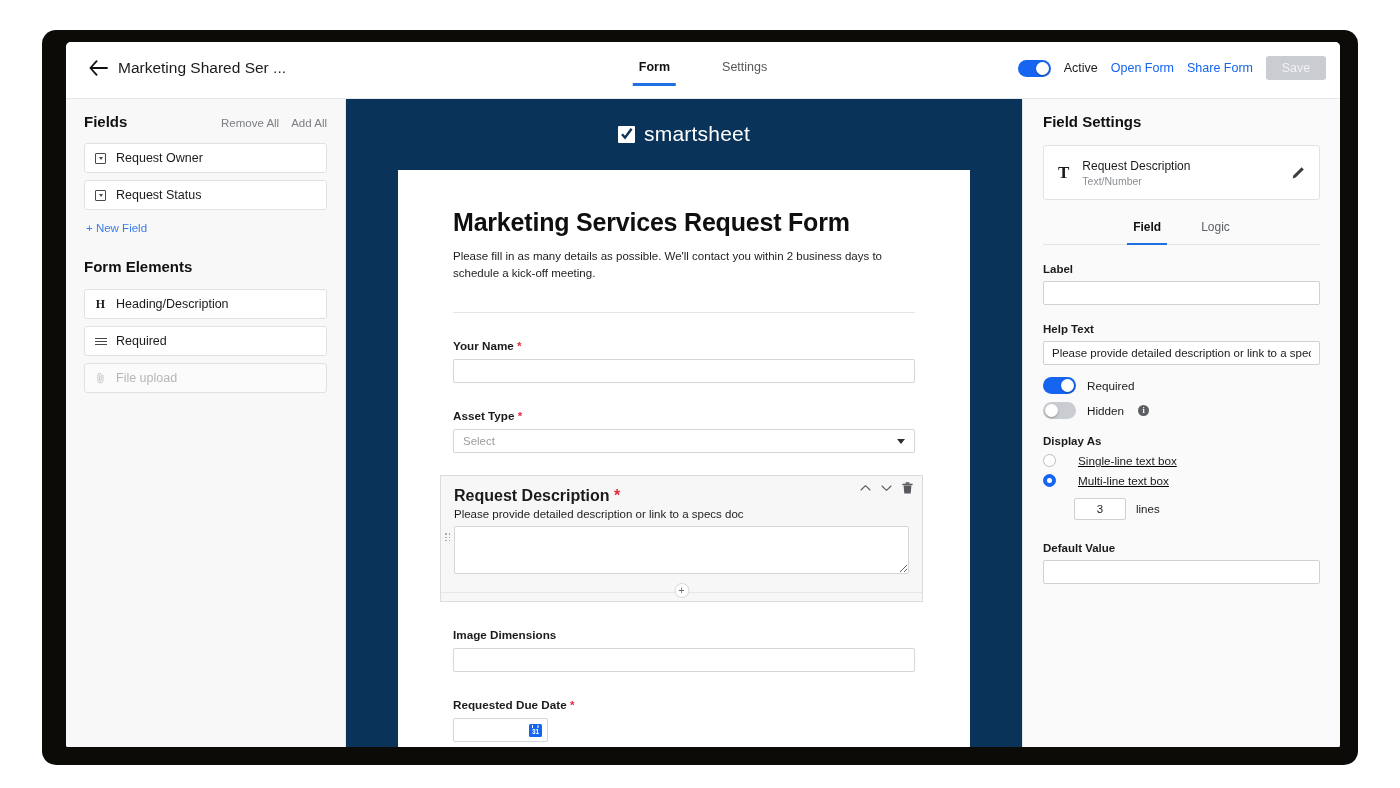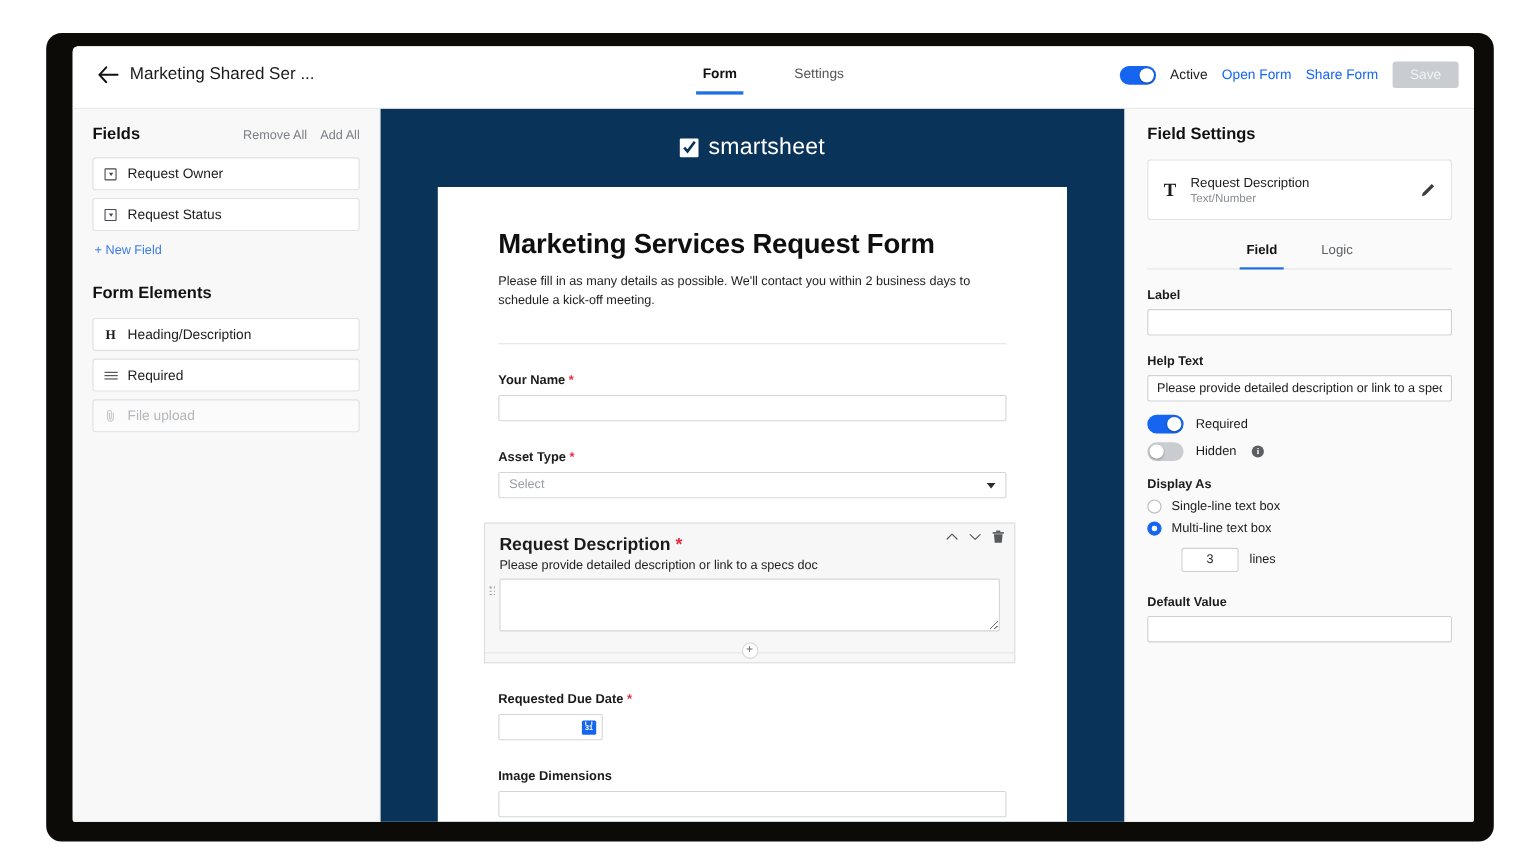--- a/index.html
+++ b/index.html
@@ -376,21 +376,21 @@
   }
   .fs-toggle-label { font-size: 11.7px; color: #1b1b1b; }
   .info-dot {
     width: 11px; height: 11px; border-radius: 50%;
     background: #5b5e62; color: #fff;
     font-size: 8px; font-weight: bold;
     display: inline-flex; align-items: center; justify-content: center;
     font-family: "Liberation Serif", serif;
     margin-left: 3px;
   }
-  .radio-row { display: flex; align-items: center; gap: 9px; margin-top: 7px; }
+  .radio-row { display: flex; align-items: center; gap: 22px; margin-top: 7px; text-decoration: underline; }
   .radio {
     width: 13px; height: 13px; border-radius: 50%;
     border: 1.4px solid #b9bcbf; background: #fff; flex: none;
     cursor: pointer;
   }
   .radio.checked {
     border: 1.4px solid #1565f0; background: #1565f0;
     display: flex; align-items: center; justify-content: center;
   }
   .radio.checked::after {
@@ -572,34 +572,34 @@
             <textarea id="sel-textarea" style=""></textarea>
 
             <div id="add-strip">
               <div class="line"></div>
               <div id="add-btn-round">+</div>
             </div>
           </div>
 
           <div class="form-field">
             <div class="ff-label">
+              <span>Image Dimensions</span>
+            </div>
+            <input class="ff-input" type="text" style="">
+          </div>
+
+          <div class="form-field">
+            <div class="ff-label">
               <span>Requested Due Date</span><span class="req-star"> *</span>
             </div>
             <div class="ff-date">
               <span id="cal-icon">
                 <span>31</span>
               </span>
             </div>
-          </div>
-
-          <div class="form-field">
-            <div class="ff-label">
-              <span>Image Dimensions</span>
-            </div>
-            <input class="ff-input" type="text" style="">
           </div>
         </div>
       </div>
 
       <div id="right-panel">
         <div id="fs-title">Field Settings</div>
 
         <div id="fs-card">
           <span id="fs-type-icon">T</span>
           <span id="fs-card-text">

